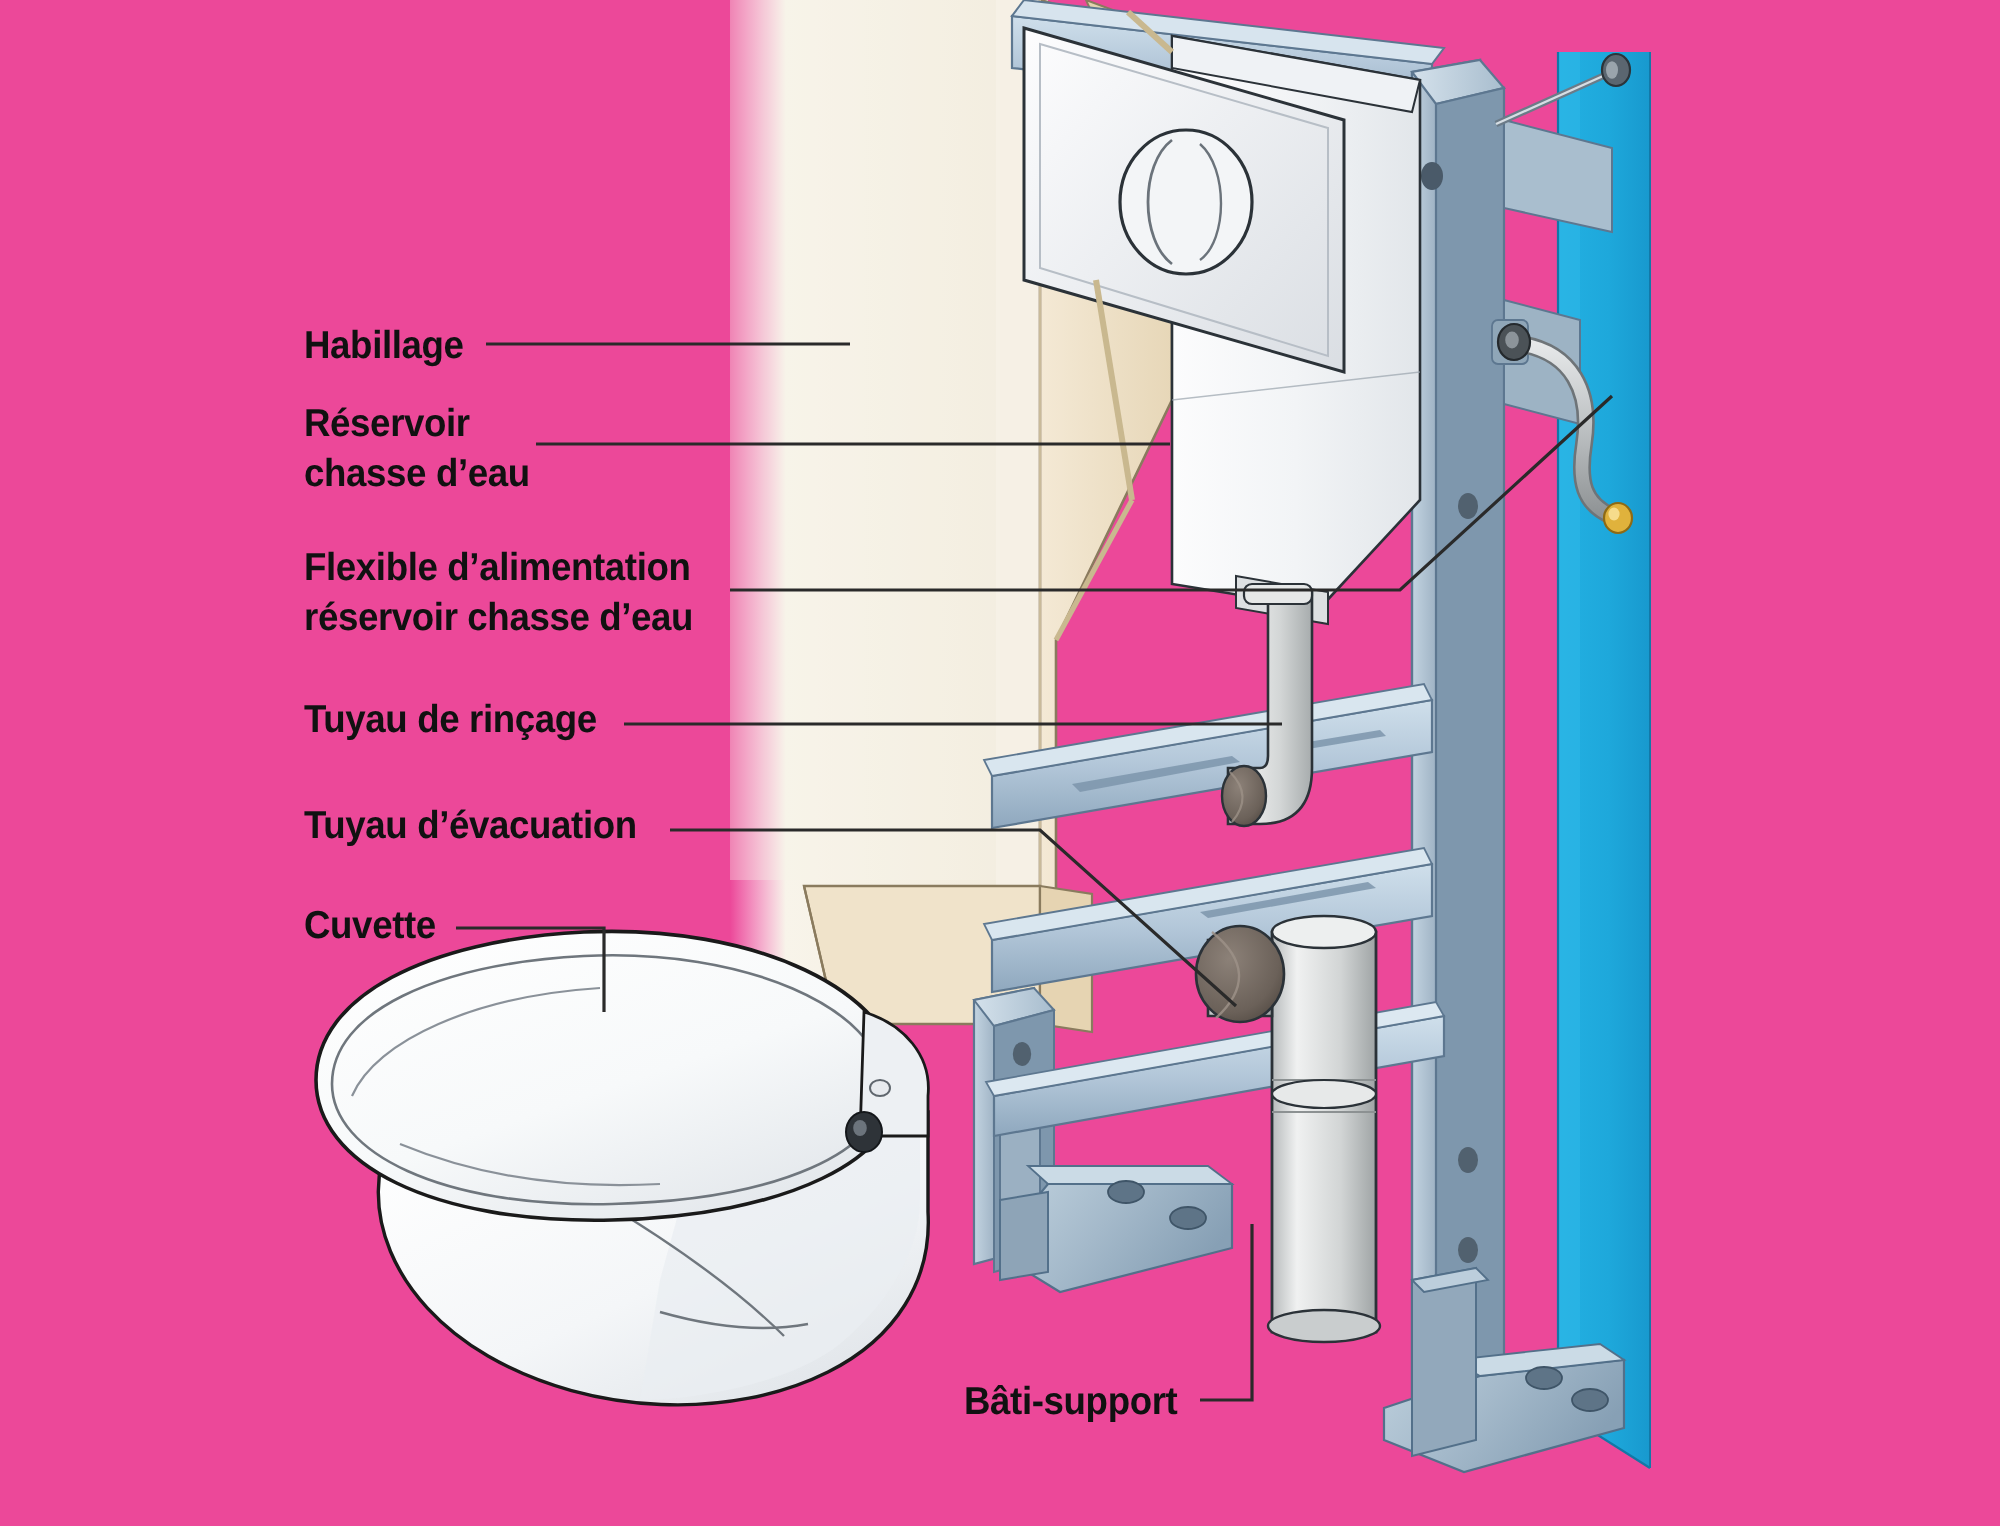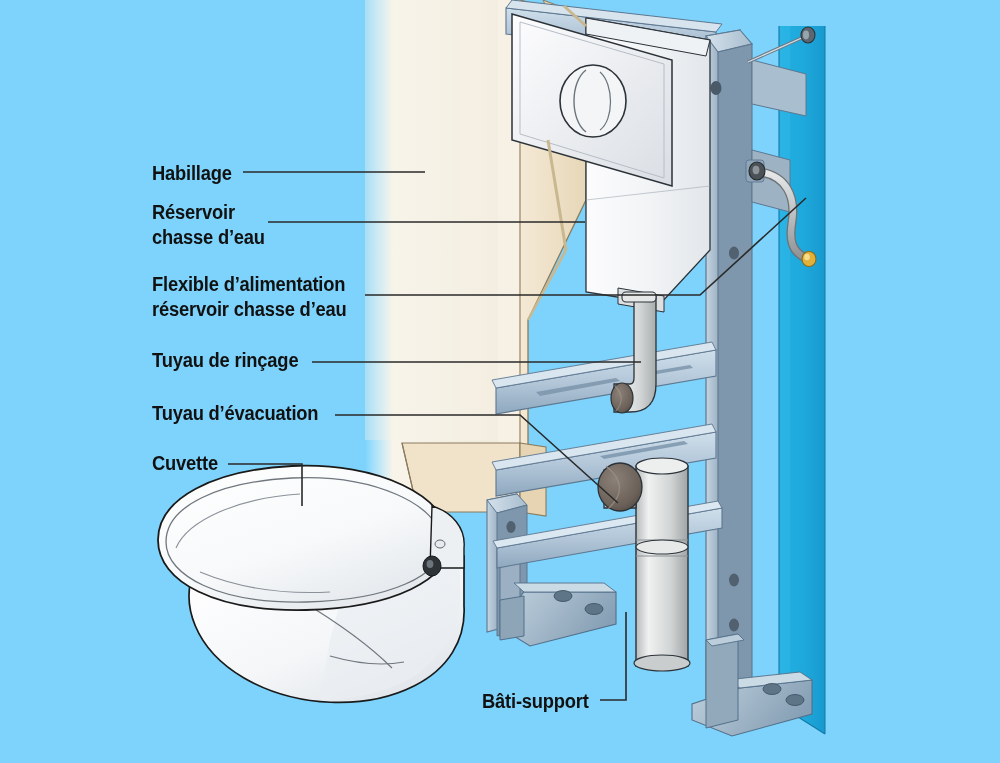--- a/index.html
+++ b/index.html
@@ -1,19 +1,19 @@
 <!DOCTYPE html>
 <html><head>
 <meta charset="utf-8">
 <title>Bâti-support WC suspendu — schéma</title>
 <style>
   html,body{margin:0;padding:0;background:#ffffff;}
   body{width:1000px;height:763px;overflow:hidden;
        font-family:"Liberation Sans","DejaVu Sans",sans-serif;}
-  #stage{position:relative;width:1000px;height:763px;background:#7dd3fc;}
+  #stage{position:relative;width:1000px;height:763px;background:#ec4899;}
   #art{position:absolute;left:0;top:0;width:1000px;height:763px;}
   .labels{position:absolute;left:0;top:0;width:1000px;height:763px;}
   .lbl{position:absolute;font-weight:700;color:#111;
        font-family:"Liberation Sans","DejaVu Sans",sans-serif;
        font-size:19.5px;line-height:25px;letter-spacing:-0.2px;
        white-space:pre;transform:scaleX(0.94);transform-origin:left top;}
 </style>
 </head>
 <body>
 

